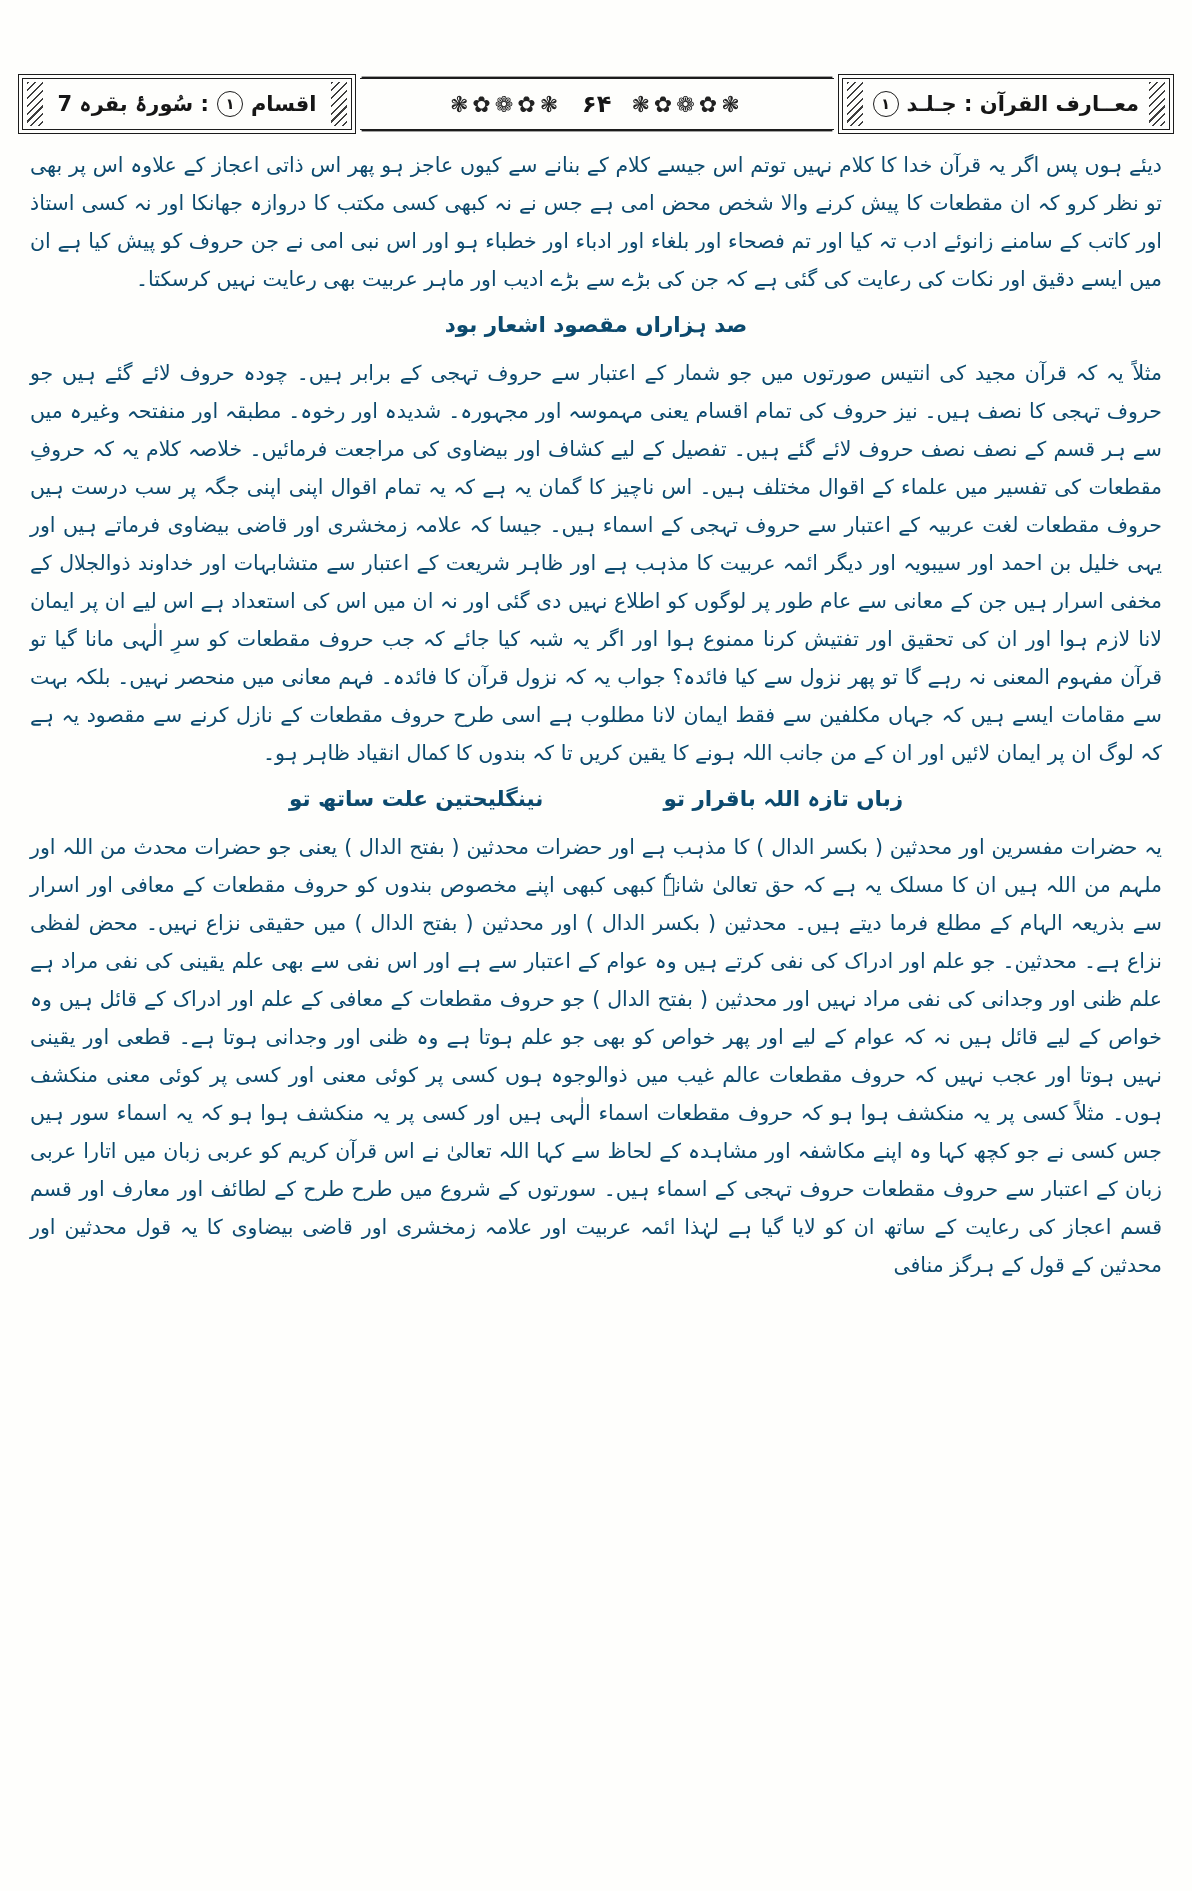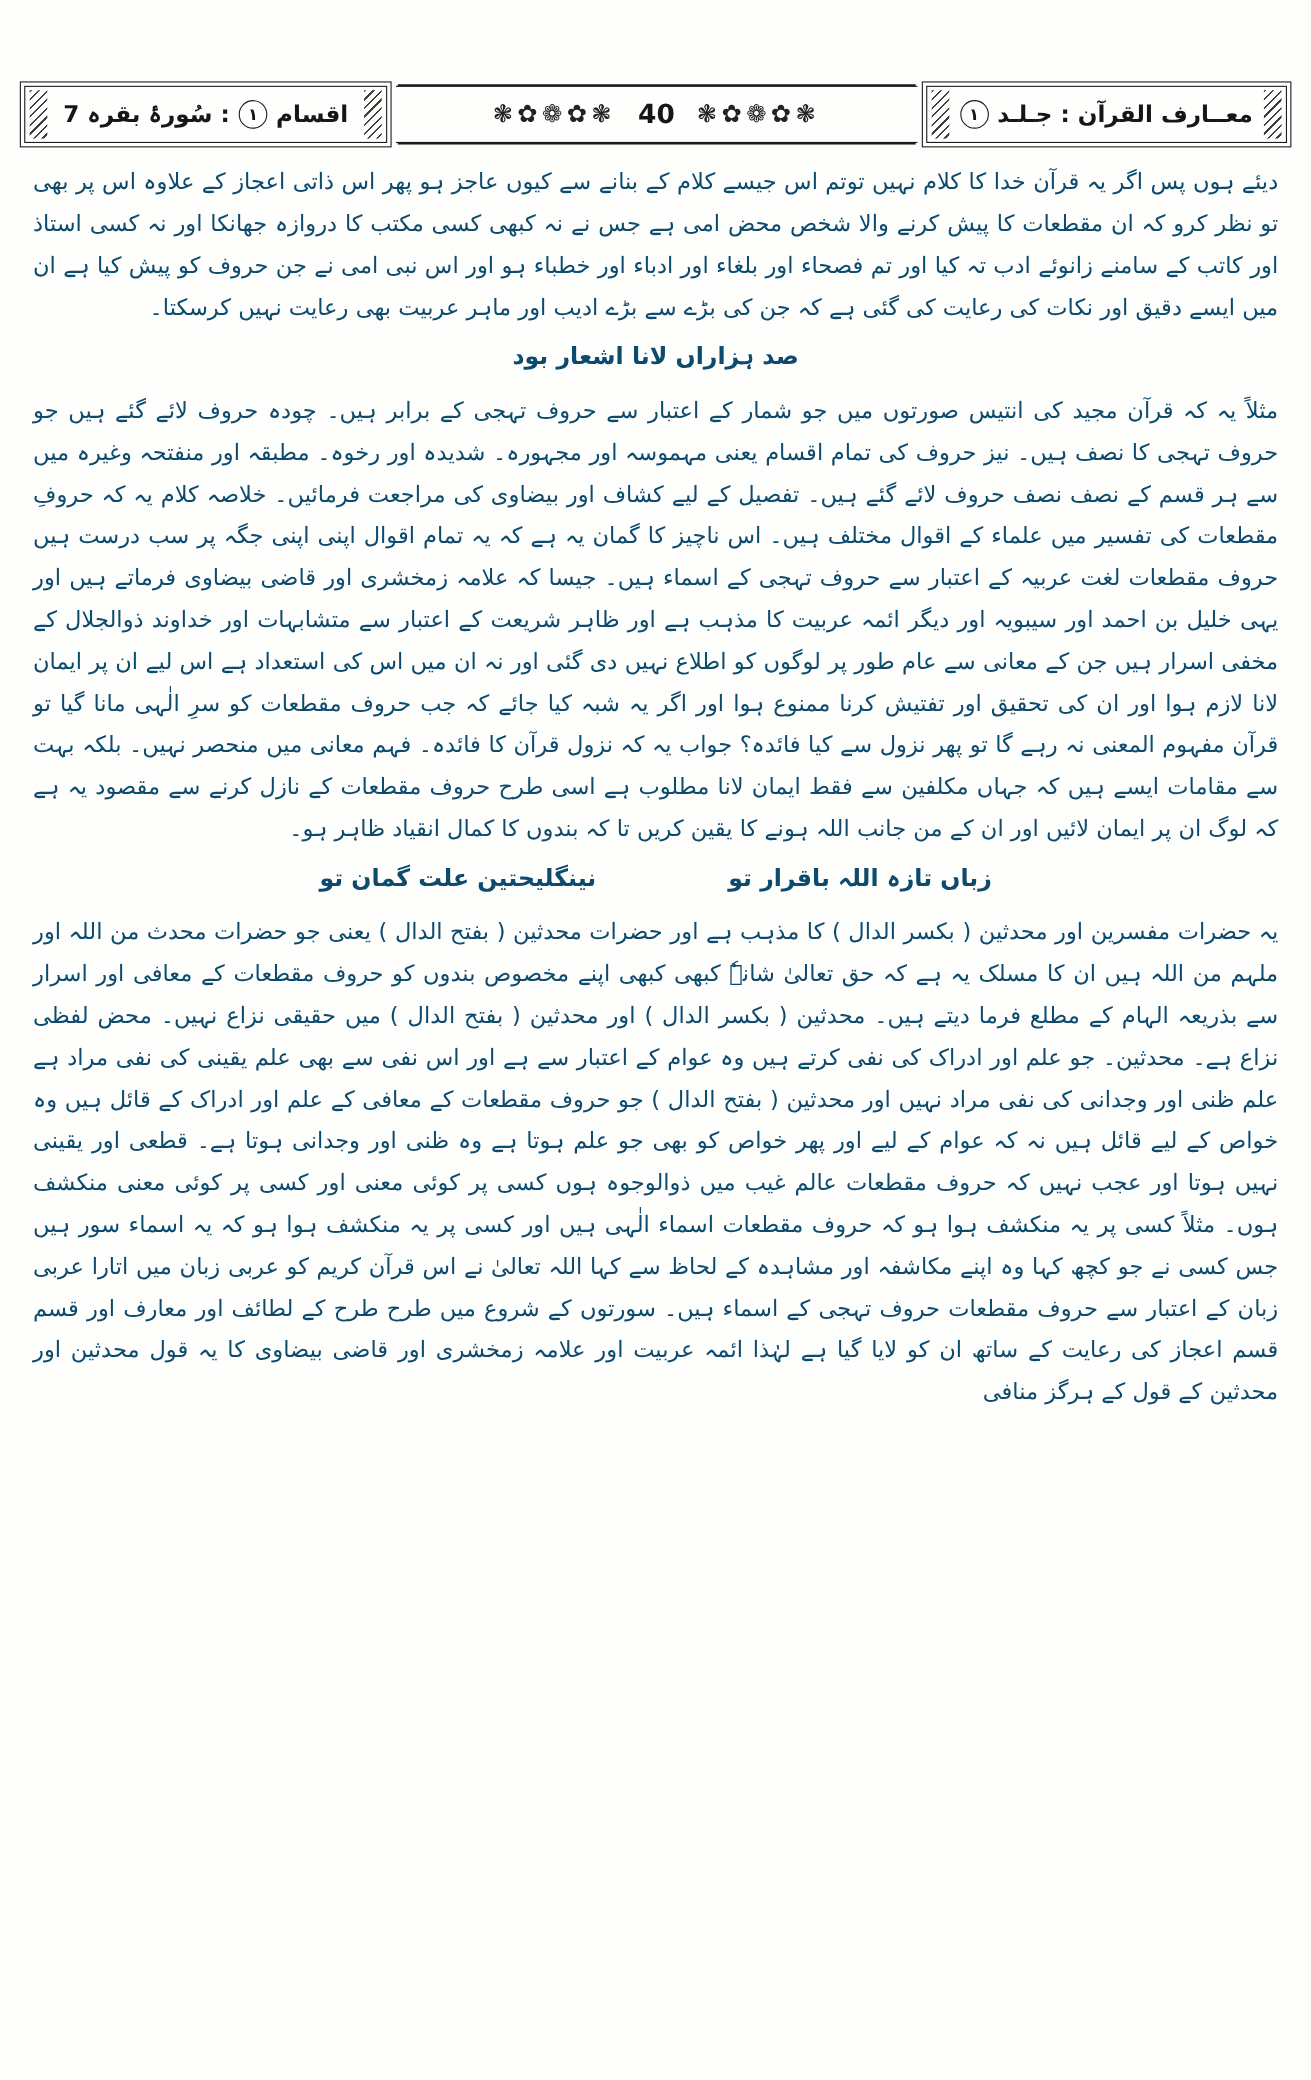--- a/index.html
+++ b/index.html
@@ -111,44 +111,44 @@
 
   <div class="header-band">
 
     <div class="cartouche cartouche-right">
       <span>معــارف القرآن : جـلـد</span>
       <span class="num-badge">۱</span>
     </div>
 
     <div class="header-center">
       <span class="floral">❃✿❁✿❃</span>
-      <span class="page-number">40</span>
+      <span class="page-number">۶۴</span>
       <span class="floral">❃✿❁✿❃</span>
     </div>
 
     <div class="cartouche cartouche-left">
       <span>اقسام</span>
       <span class="num-badge">۱</span>
       <span>: سُورۂ بقرہ 7</span>
     </div>
 
   </div>
 
   <div class="body-text">
 
     <p class="para">دیئے ہوں پس اگر یہ قرآن خدا کا کلام نہیں توتم اس جیسے کلام کے بنانے سے کیوں عاجز ہو پھر اس ذاتی اعجاز کے علاوہ اس پر بھی تو نظر کرو کہ ان مقطعات کا پیش کرنے والا شخص محض امی ہے جس نے نہ کبھی کسی مکتب کا دروازہ جھانکا اور نہ کسی استاذ اور کاتب کے سامنے زانوئے ادب تہ کیا اور تم فصحاء اور بلغاء اور ادباء اور خطباء ہو اور اس نبی امی نے جن حروف کو پیش کیا ہے ان میں ایسے دقیق اور نکات کی رعایت کی گئی ہے کہ جن کی بڑے سے بڑے ادیب اور ماہر عربیت بھی رعایت نہیں کرسکتا۔</p>
 
     <div class="couplet">
-      <span>صد ہزاراں لانا اشعار بود</span>
+      <span>صد ہزاراں مقصود اشعار بود</span>
     </div>
 
     <p class="para">مثلاً یہ کہ قرآن مجید کی انتیس صورتوں میں جو شمار کے اعتبار سے حروف تہجی کے برابر ہیں۔ چودہ حروف لائے گئے ہیں جو حروف تہجی کا نصف ہیں۔ نیز حروف کی تمام اقسام یعنی مہموسہ اور مجہورہ۔ شدیدہ اور رخوہ۔ مطبقہ اور منفتحہ وغیرہ میں سے ہر قسم کے نصف نصف حروف لائے گئے ہیں۔ تفصیل کے لیے کشاف اور بیضاوی کی مراجعت فرمائیں۔ خلاصہ کلام یہ کہ حروفِ مقطعات کی تفسیر میں علماء کے اقوال مختلف ہیں۔ اس ناچیز کا گمان یہ ہے کہ یہ تمام اقوال اپنی اپنی جگہ پر سب درست ہیں حروف مقطعات لغت عربیہ کے اعتبار سے حروف تہجی کے اسماء ہیں۔ جیسا کہ علامہ زمخشری اور قاضی بیضاوی فرماتے ہیں اور یہی خلیل بن احمد اور سیبویہ اور دیگر ائمہ عربیت کا مذہب ہے اور ظاہر شریعت کے اعتبار سے متشابہات اور خداوند ذوالجلال کے مخفی اسرار ہیں جن کے معانی سے عام طور پر لوگوں کو اطلاع نہیں دی گئی اور نہ ان میں اس کی استعداد ہے اس لیے ان پر ایمان لانا لازم ہوا اور ان کی تحقیق اور تفتیش کرنا ممنوع ہوا اور اگر یہ شبہ کیا جائے کہ جب حروف مقطعات کو سرِ الٰہی مانا گیا تو قرآن مفہوم المعنی نہ رہے گا تو پھر نزول سے کیا فائدہ؟ جواب یہ کہ نزول قرآن کا فائدہ۔ فہم معانی میں منحصر نہیں۔ بلکہ بہت سے مقامات ایسے ہیں کہ جہاں مکلفین سے فقط ایمان لانا مطلوب ہے اسی طرح حروف مقطعات کے نازل کرنے سے مقصود یہ ہے کہ لوگ ان پر ایمان لائیں اور ان کے من جانب اللہ ہونے کا یقین کریں تا کہ بندوں کا کمال انقیاد ظاہر ہو۔</p>
 
     <div class="couplet">
       <span>زباں تازہ اللہ باقرار تو</span>
-      <span>نینگلیحتین علت گمان تو</span>
+      <span>نینگلیحتین علت ساتھ تو</span>
     </div>
 
     <p class="para">یہ حضرات مفسرین اور محدثین ( بکسر الدال ) کا مذہب ہے اور حضرات محدثین ( بفتح الدال ) یعنی جو حضرات محدث من اللہ اور ملہم من اللہ ہیں ان کا مسلک یہ ہے کہ حق تعالیٰ شانہٗ کبھی کبھی اپنے مخصوص بندوں کو حروف مقطعات کے معافی اور اسرار سے بذریعہ الہام کے مطلع فرما دیتے ہیں۔ محدثین ( بکسر الدال ) اور محدثین ( بفتح الدال ) میں حقیقی نزاع نہیں۔ محض لفظی نزاع ہے۔ محدثین۔ جو علم اور ادراک کی نفی کرتے ہیں وہ عوام کے اعتبار سے ہے اور اس نفی سے بھی علم یقینی کی نفی مراد ہے علم ظنی اور وجدانی کی نفی مراد نہیں اور محدثین ( بفتح الدال ) جو حروف مقطعات کے معافی کے علم اور ادراک کے قائل ہیں وہ خواص کے لیے قائل ہیں نہ کہ عوام کے لیے اور پھر خواص کو بھی جو علم ہوتا ہے وہ ظنی اور وجدانی ہوتا ہے۔ قطعی اور یقینی نہیں ہوتا اور عجب نہیں کہ حروف مقطعات عالم غیب میں ذوالوجوہ ہوں کسی پر کوئی معنی اور کسی پر کوئی معنی منکشف ہوں۔ مثلاً کسی پر یہ منکشف ہوا ہو کہ حروف مقطعات اسماء الٰہی ہیں اور کسی پر یہ منکشف ہوا ہو کہ یہ اسماء سور ہیں جس کسی نے جو کچھ کہا وہ اپنے مکاشفہ اور مشاہدہ کے لحاظ سے کہا اللہ تعالیٰ نے اس قرآن کریم کو عربی زبان میں اتارا عربی زبان کے اعتبار سے حروف مقطعات حروف تہجی کے اسماء ہیں۔ سورتوں کے شروع میں طرح طرح کے لطائف اور معارف اور قسم قسم اعجاز کی رعایت کے ساتھ ان کو لایا گیا ہے لہٰذا ائمہ عربیت اور علامہ زمخشری اور قاضی بیضاوی کا یہ قول محدثین اور محدثین کے قول کے ہرگز منافی</p>
 
   </div>
 
 </div>
 
 </body></html>

